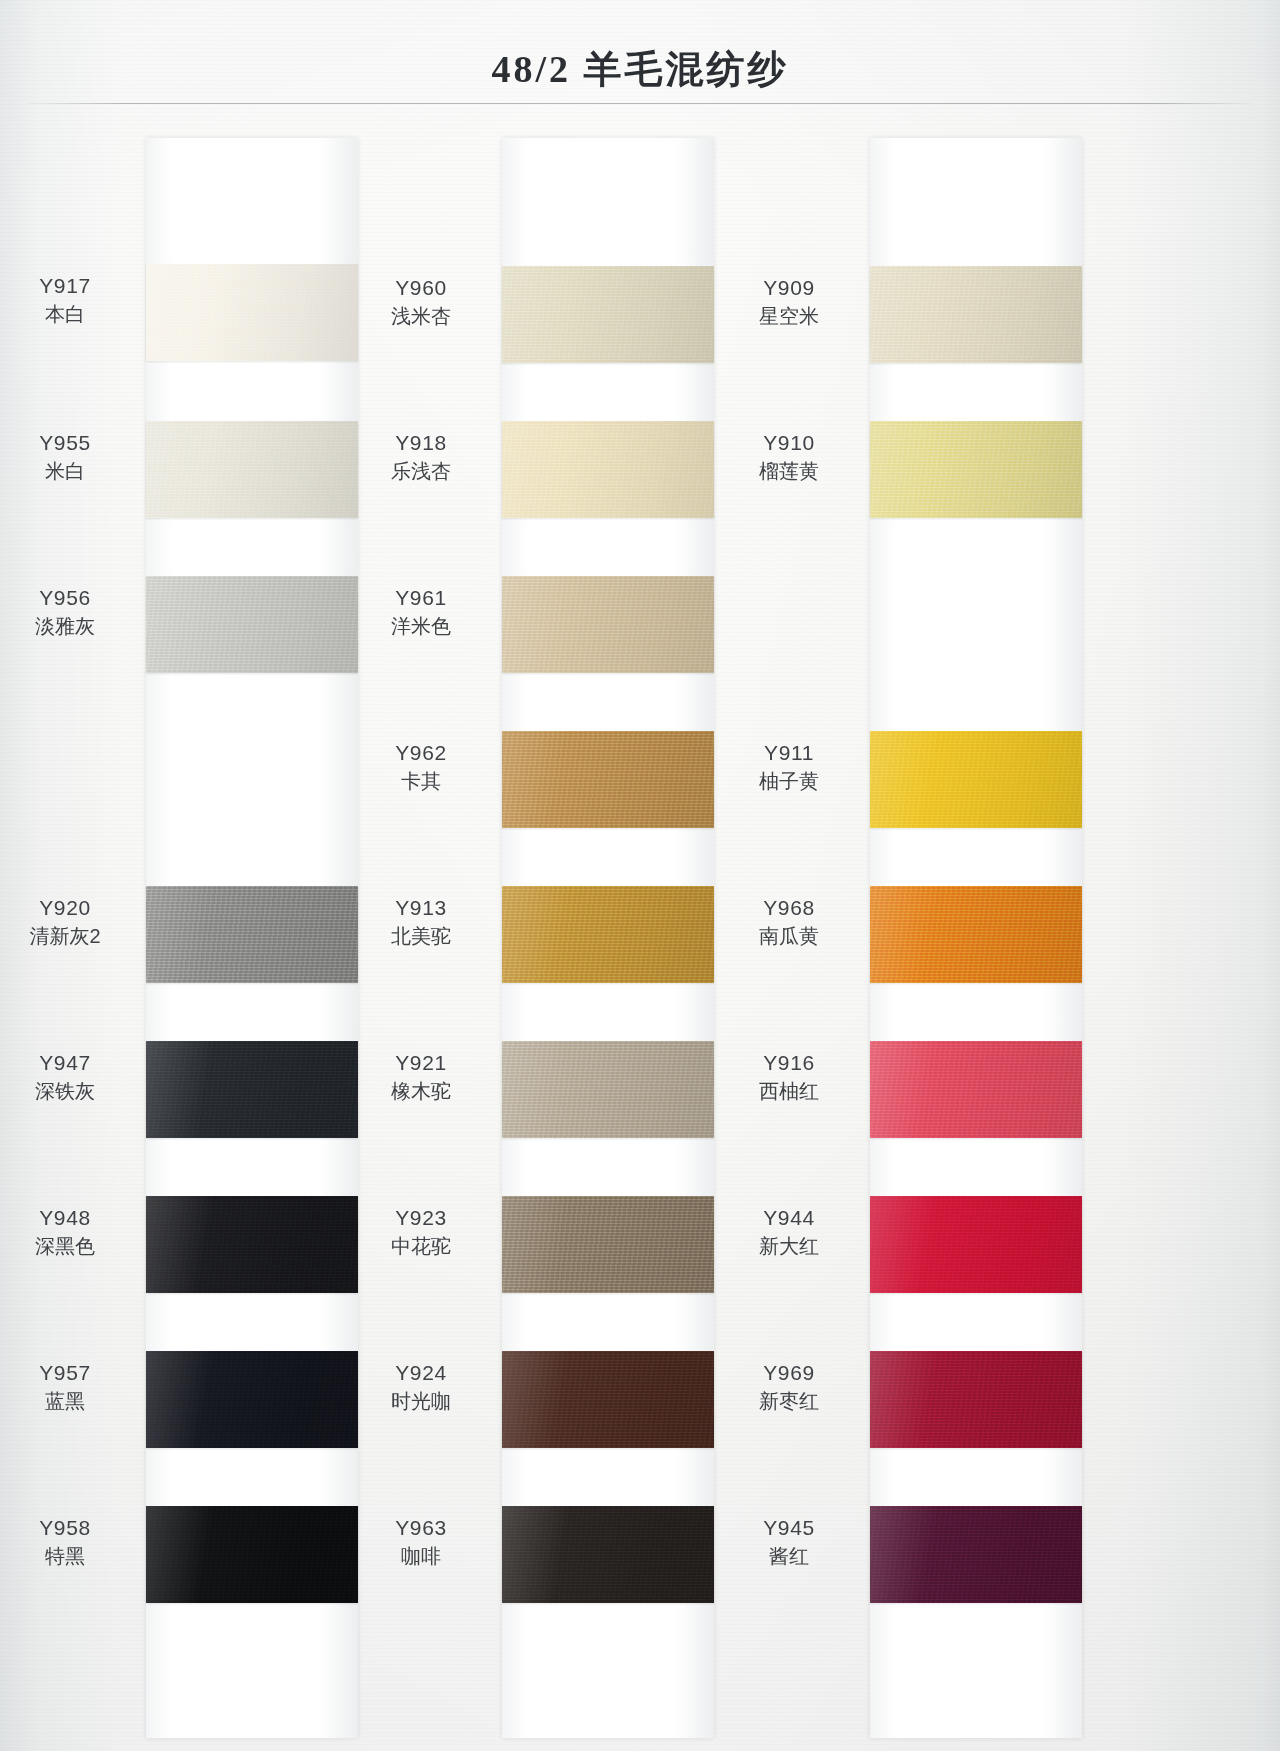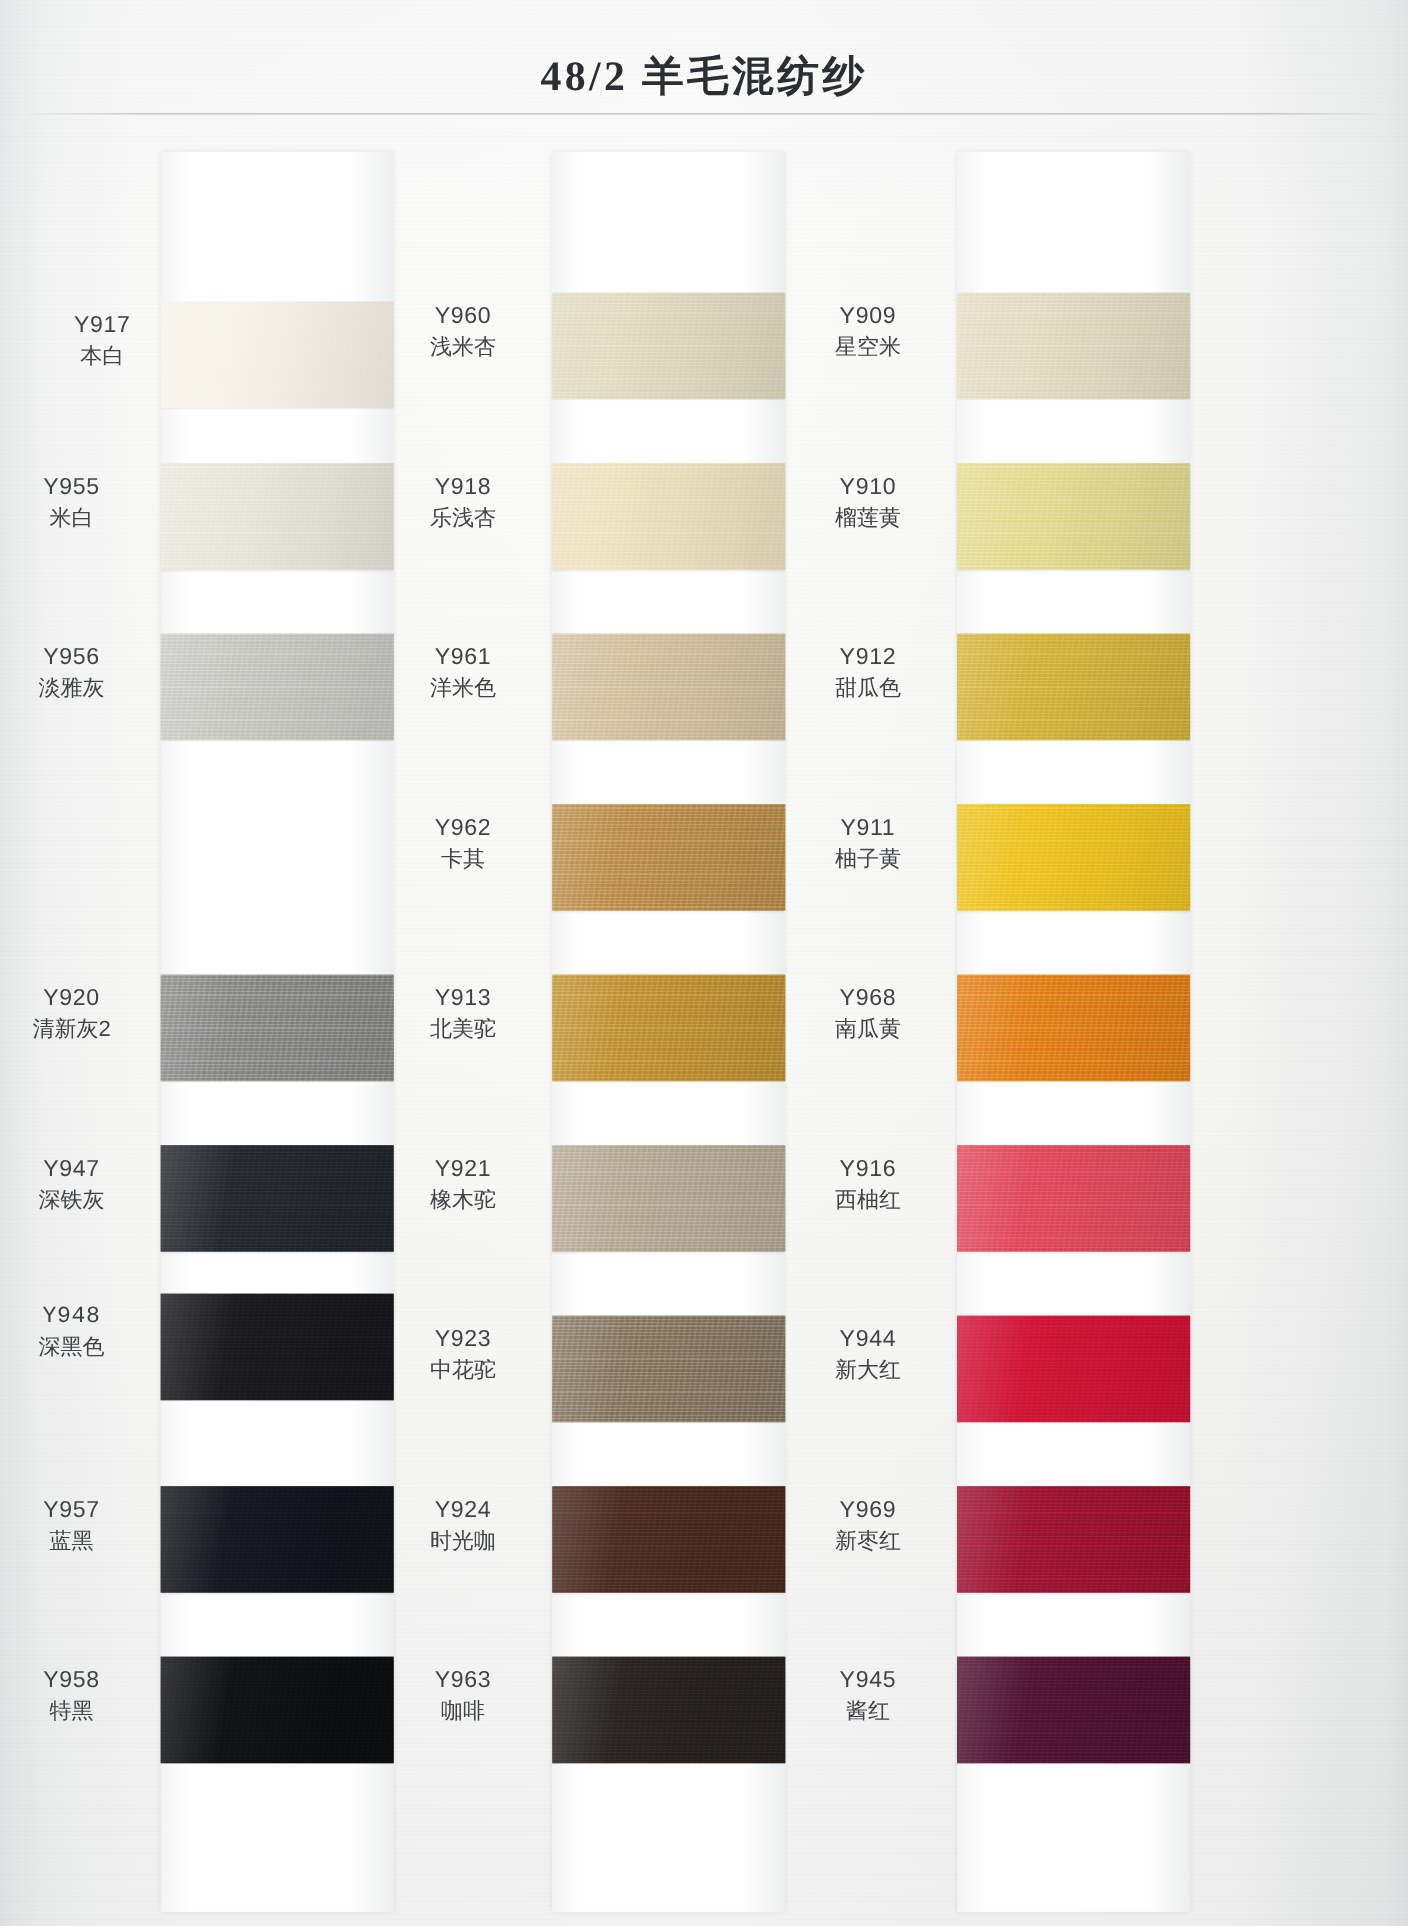--- a/index.html
+++ b/index.html
@@ -91,21 +91,21 @@
   <div class="paper-lines"></div>
 
   <div class="header">
     <div class="title">48/2 羊毛混纺纱</div>
     <div class="rule"></div>
   </div>
 
   <div class="columns">
     <div class="col c1">
       <div class="strip"></div>
-    <div class="row" style="top: 70px; padding-left: 28px;">
+    <div class="row" style="top: 60px;">
           <div class="label">
             <span class="code">Y917</span>
             <span class="name">本白</span>
           </div>
           <div class="swatch" style="background: rgb(247, 243, 234);">
             <div class="yarn"></div>
             <div class="sheen"></div>
           </div>
         </div>
         <div class="row" style="top: 217px;">
@@ -141,21 +141,21 @@
         <div class="row" style="top: 837px;">
           <div class="label">
             <span class="code">Y947</span>
             <span class="name">深铁灰</span>
           </div>
           <div class="swatch" style="background: rgb(35, 39, 44);">
             <div class="yarn"></div>
             <div class="sheen"></div>
           </div>
         </div>
-        <div class="row" style="top: 972px; font-family: Liberation Mono, monospace;">
+        <div class="row" style="top: 992px;">
           <div class="label">
             <span class="code">Y948</span>
             <span class="name">深黑色</span>
           </div>
           <div class="swatch" style="background: rgb(23, 24, 28);">
             <div class="yarn"></div>
             <div class="sheen"></div>
           </div>
         </div>
         <div class="row" style="top: 1147px;">
@@ -287,30 +287,20 @@
         <div class="row" style="top: 217px;">
           <div class="label">
             <span class="code">Y910</span>
             <span class="name">榴莲黄</span>
           </div>
           <div class="swatch" style="background: rgb(229, 220, 146);">
             <div class="yarn"></div>
             <div class="sheen"></div>
           </div>
         </div>
-        <div class="row" style="top: 372px;">
-          <div class="label">
-            <span class="code">Y912</span>
-            <span class="name">甜瓜色</span>
-          </div>
-          <div class="swatch" style="background: rgb(212, 180, 64);">
-            <div class="yarn"></div>
-            <div class="sheen"></div>
-          </div>
-        </div>
         <div class="row" style="top: 527px;">
           <div class="label">
             <span class="code">Y911</span>
             <span class="name">柚子黄</span>
           </div>
           <div class="swatch" style="background: rgb(237, 195, 37);">
             <div class="yarn"></div>
             <div class="sheen"></div>
           </div>
         </div>

